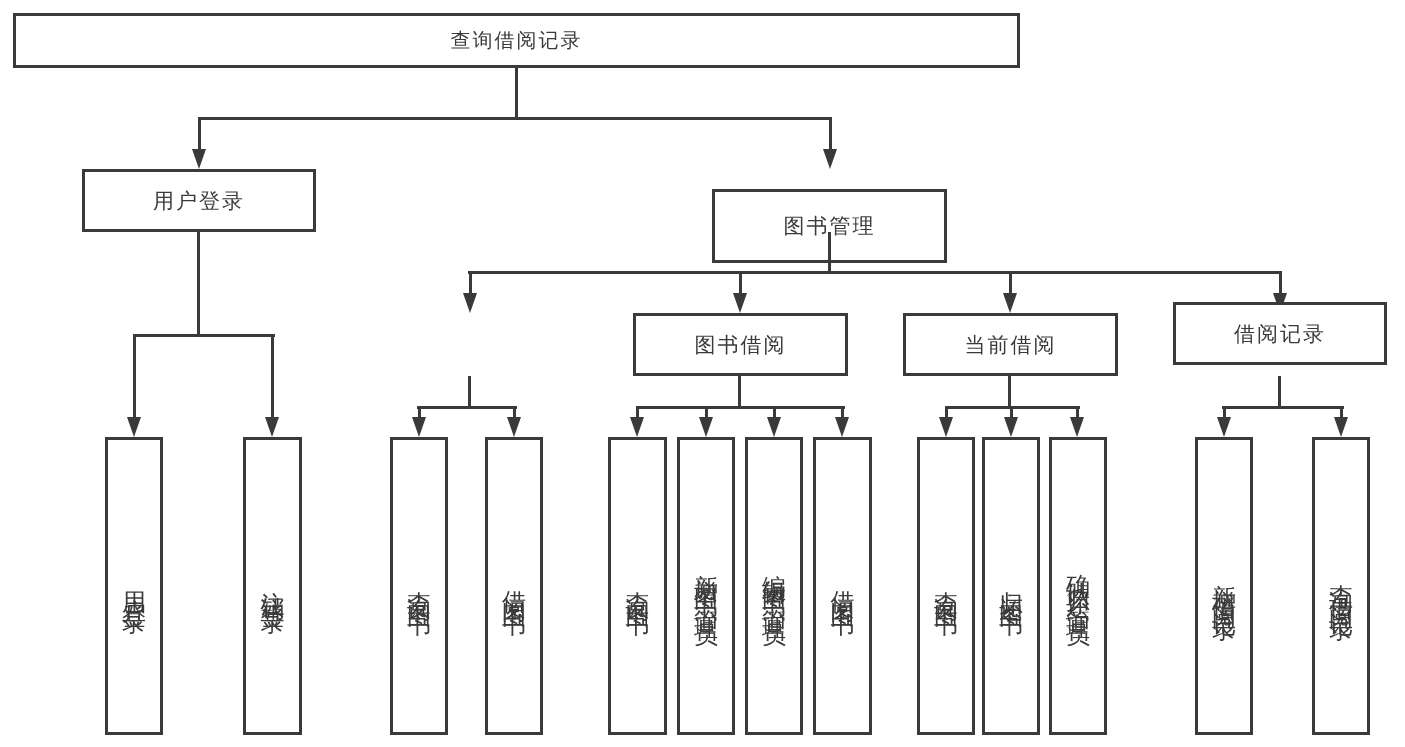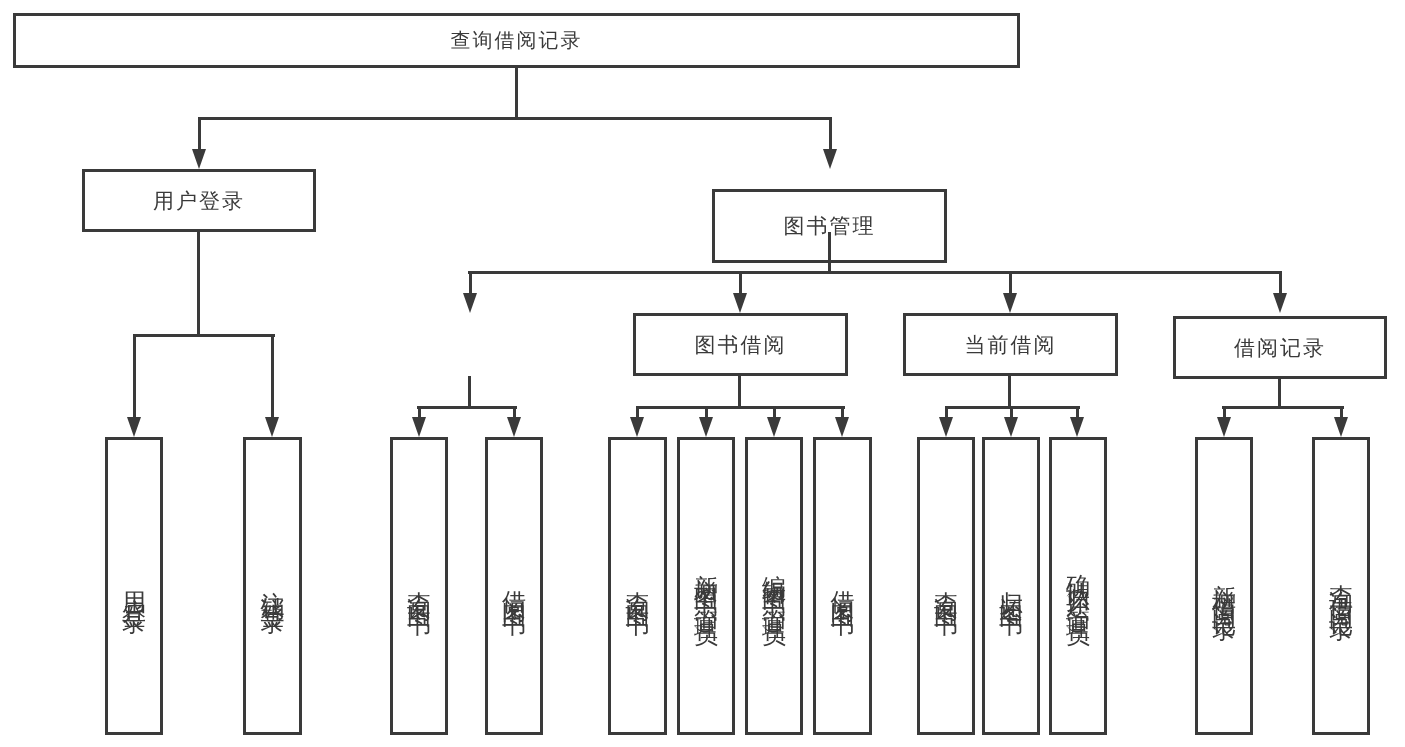--- a/index.html
+++ b/index.html
@@ -117,21 +117,21 @@
     <div class="arrow-stem"></div>
     <div class="arrow-head"></div>
   </div>
   <div class="arrow" style="left:1273px; top:271px; height:42px;">
     <div class="arrow-stem"></div>
     <div class="arrow-head"></div>
   </div>
 
   <div class="hbox" style="left:903px; top:313px; width:215px; height:63px;">当前借阅</div>
   <div class="hbox" style="left:633px; top:313px; width:215px; height:63px;">图书借阅</div>
-  <div class="hbox" style="left:1173px; top:316px; width:214px; height:63px;">借阅记录</div>
+  <div class="hbox" style="left:1173px; top:302px; width:214px; height:63px;">借阅记录</div>
 
   <div class="vline" style="left:468px; top:376px; height:33px;"></div>
   <div class="hline" style="left:417px; top:406px; width:100px;"></div>
   <div class="arrow" style="left:412px; top:406px; height:31px;">
     <div class="arrow-stem"></div>
     <div class="arrow-head"></div>
   </div>
   <div class="arrow" style="left:507px; top:406px; height:31px;">
     <div class="arrow-stem"></div>
     <div class="arrow-head"></div>

